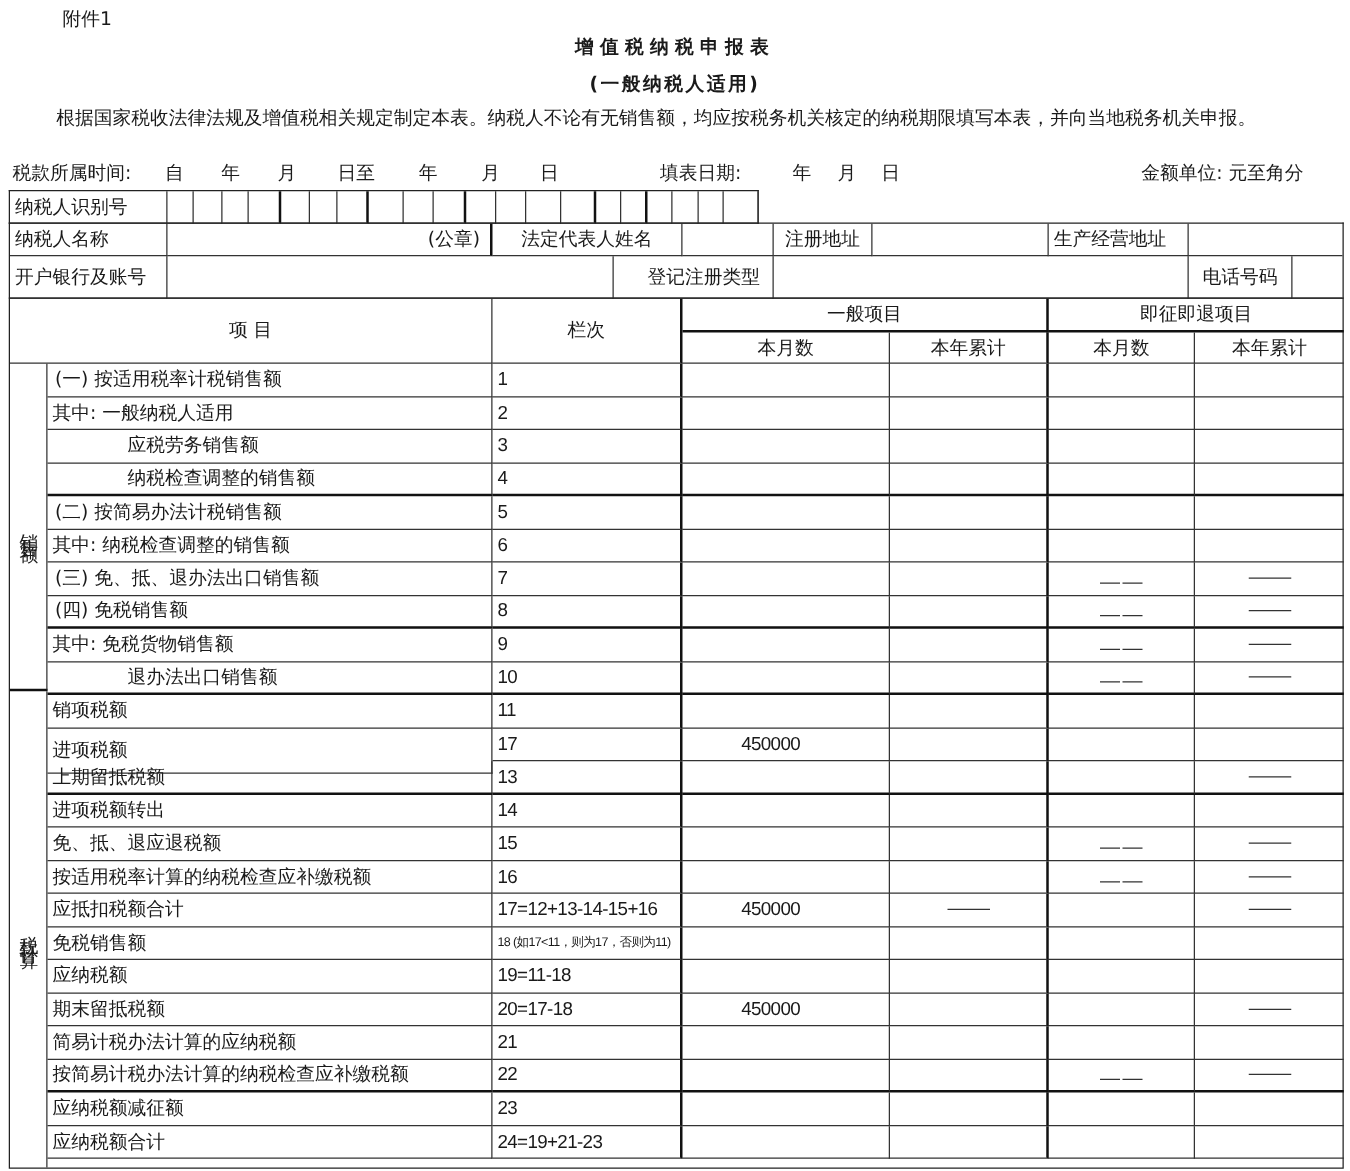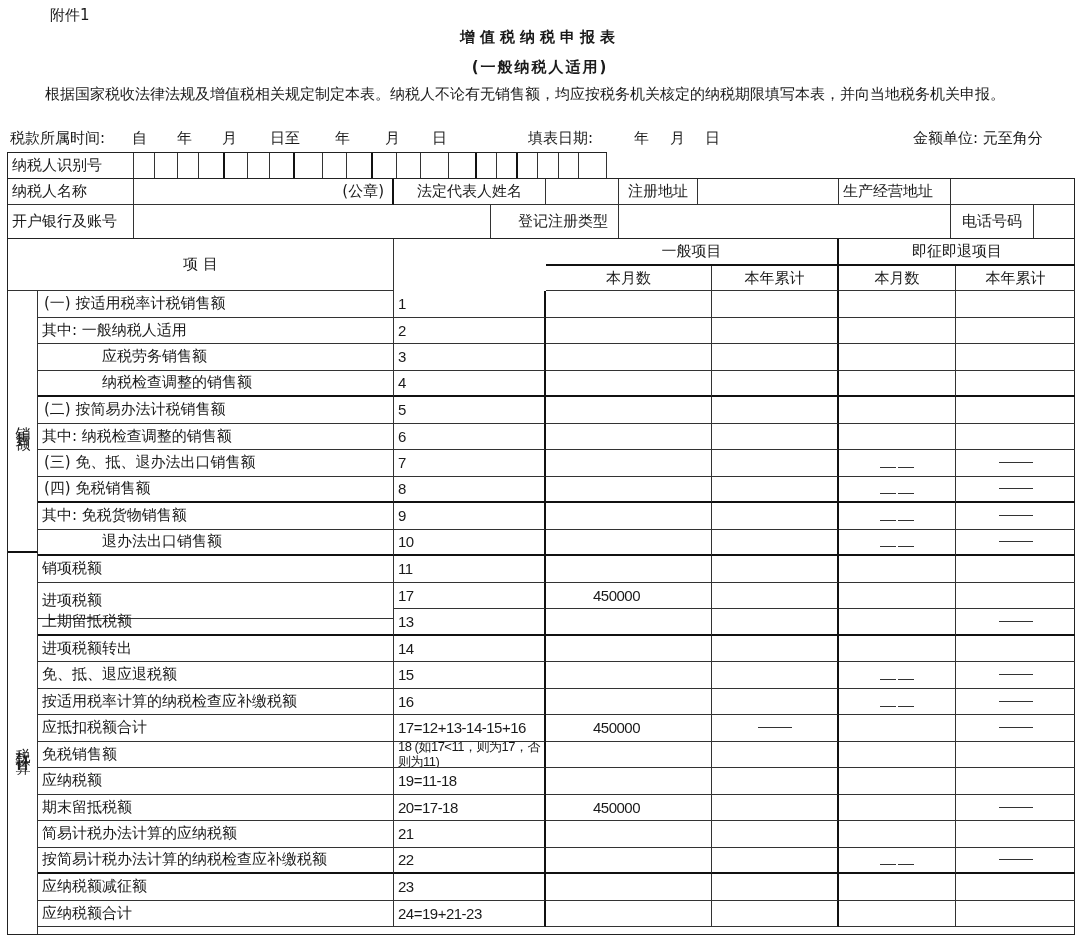--- a/index.html
+++ b/index.html
@@ -17,21 +17,21 @@
   .cell { position:absolute; box-sizing:border-box; border-right:1px solid #333; border-bottom:1px solid #333;
           display:flex; align-items:center; overflow:hidden; }
   .cell.c { justify-content:center; }
   .cell.l { padding-left:4px; }
   .cell.r { justify-content:flex-end; padding-right:8px; }
   .thick-r { border-right:2px solid #111 !important; }
   .thick-b { border-bottom:2px solid #111 !important; }
   .dash { display:inline-block; width:34px; height:0; border-top:1.5px solid #333; }
   .dash2 { display:inline-block; width:16px; height:0; border-top:1.5px solid #333; margin:0 1px; }
   .vert { writing-mode:vertical-rl; text-orientation:upright; letter-spacing:4px; font-size:15px; }
-  .small { font-size:13px; line-height:15px; white-space:normal; }
+  .small { font-size:10px; line-height:15px; white-space:normal; }
   .num { font-family:"Liberation Sans", sans-serif; letter-spacing:-0.5px; }
 </style>
 </head>
 <body>
 
 <div class="abs attach">附件1</div>
 <div class="abs title">增值税纳税申报表</div>
 <div class="abs subtitle">(一般纳税人适用)</div>
 <div class="abs intro">根据国家税收法律法规及增值税相关规定制定本表。纳税人不论有无销售额，均应按税务机关核定的纳税期限填写本表，并向当地税务机关申报。</div>
 
@@ -93,20 +93,21 @@
   <div class="cell" style="left:126px; top:26px; width:357px; height:34px;"></div>
   <div class="cell r" style="left:483px; top:26px; width:128px; height:34px; padding-right:10px;">登记注册类型</div>
   <div class="cell" style="left:611px; top:26px; width:332px; height:34px;"></div>
   <div class="cell c" style="left:943px; top:26px; width:83px; height:34px;">电话号码</div>
   <div class="cell" style="left:1026px; top:26px; width:40px; height:34px; border-right:none;"></div>
 </div>
 
 <div class="grid" style="left:7px; top:238px; width:1068px; height:697px; border-width:1.5px;">
 
   <div class="cell c" style="left:0; top:0; width:386px; height:52px;">项    目</div>
+  <div class="cell c thick-r" style="left:386px; top:0; width:152px; height:52px;">栏次</div>
   <div class="cell c thick-b thick-r" style="left:538px; top:0; width:293px; height:27px;">一般项目</div>
   <div class="cell c thick-b" style="left:831px; top:0; width:236px; height:27px; border-right:none;">即征即退项目</div>
   <div class="cell c" style="left:538px; top:27px; width:166px; height:25px;">本月数</div>
   <div class="cell c thick-r" style="left:704px; top:27px; width:127px; height:25px;">本年累计</div>
   <div class="cell c" style="left:831px; top:27px; width:117px; height:25px;">本月数</div>
   <div class="cell c" style="left:948px; top:27px; width:119px; height:25px; border-right:none;">本年累计</div>
 
   <div class="cell c thick-b" style="left:0; top:52px; width:30px; height:262px;">
       <span class="vert">销售额</span>
     </div>

